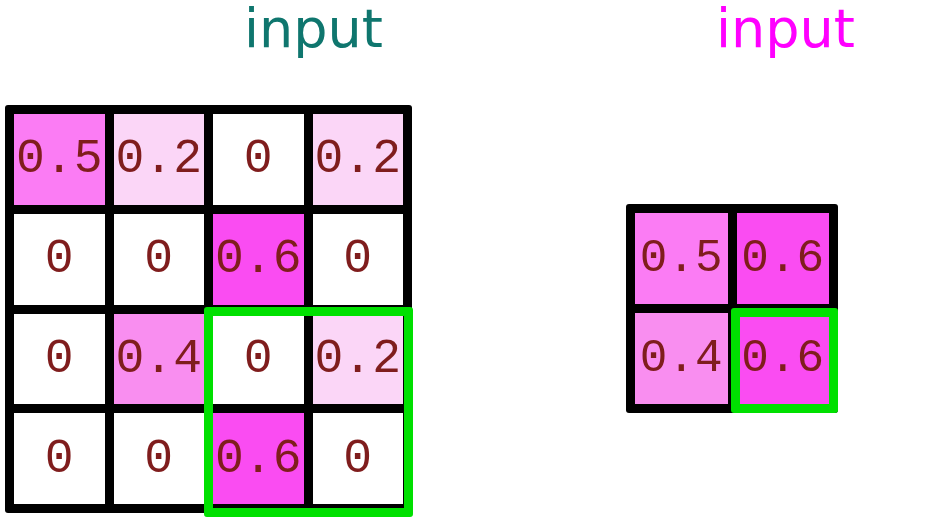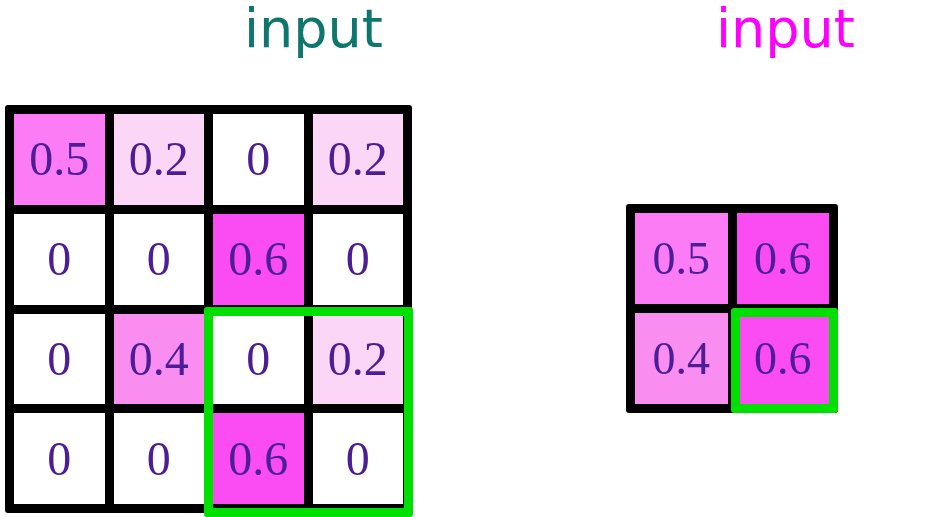--- a/index.html
+++ b/index.html
@@ -62,22 +62,22 @@
     position: relative;
     display: flex;
     align-items: center;
     justify-content: center;
     background: #ffffff;
     box-sizing: border-box;
   }
   .cell .val {
     font-size: 48px;
     line-height: 1;
-    color: #4c1d95;
-    font-family: Liberation Serif, serif;
+    color: #7f1d1d;
+    font-family: Liberation Mono, monospace;
     white-space: nowrap;
   }
   #output-grid .cell .val { font-size: 46px; }
 
   
   .sel-box {
     position: absolute;
     border: 9px solid #00e000;
     box-sizing: border-box;
     pointer-events: none;

